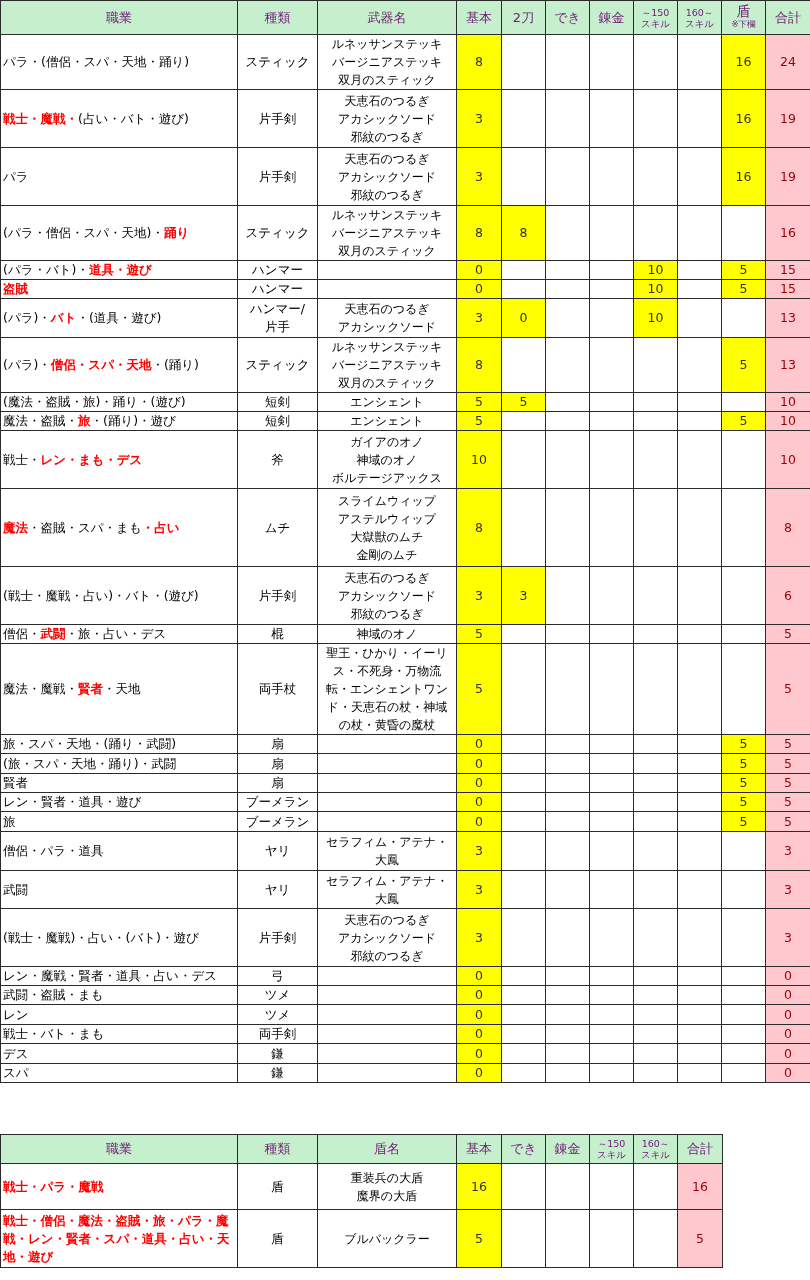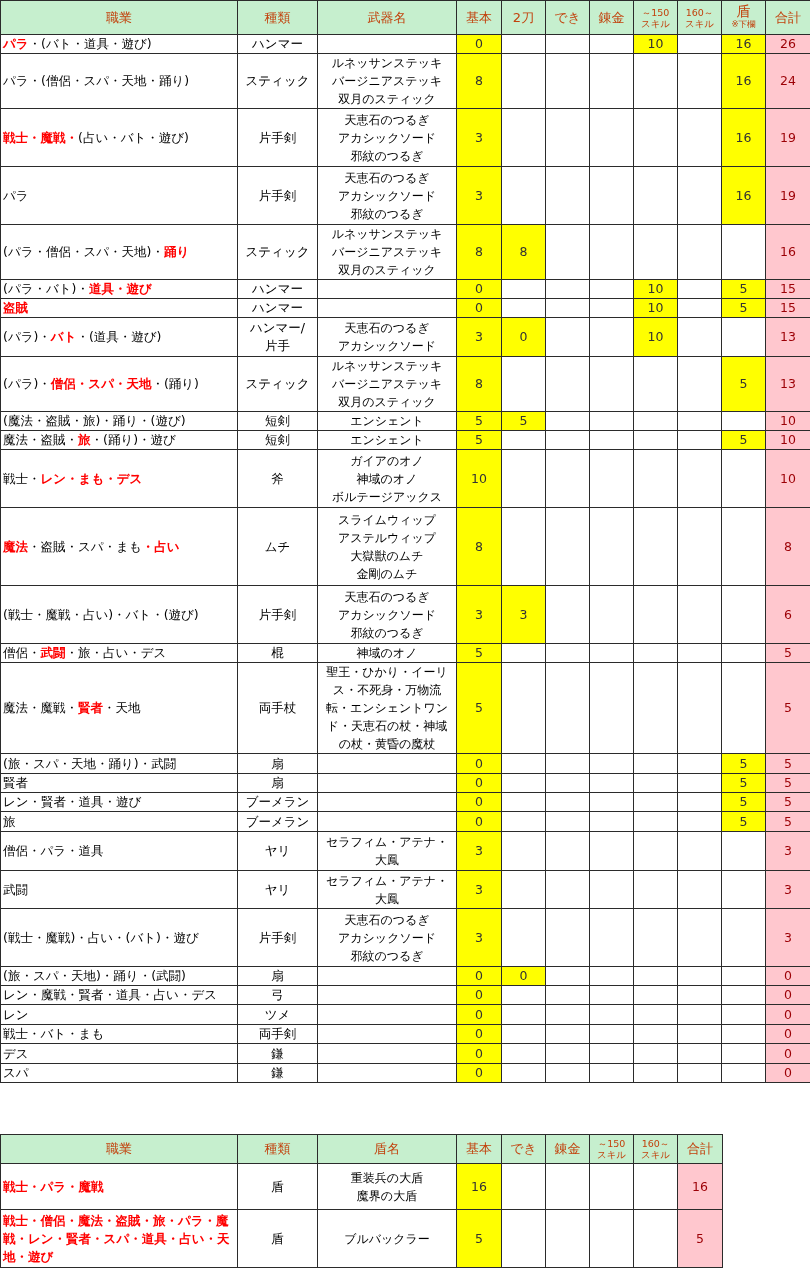--- a/index.html
+++ b/index.html
@@ -1,20 +1,20 @@
 <!DOCTYPE html>
 <html><head>
 <meta charset="utf-8">
 <style>
   html, body { margin:0; padding:0; background:#ffffff; }
   body { width:810px; height:1280px; position:relative; overflow:hidden;
          font-family:"DejaVu Sans", "Liberation Sans", sans-serif; font-size:12.5px; color:#000; }
   table { border-collapse:collapse; table-layout:fixed; position:absolute; left:0; }
   td, th { border:1px solid #2b2b2b; padding:0 2px; overflow:hidden; white-space:nowrap; line-height:18px; }
-  th { background:#c6efce; color:#c2410c; font-weight:normal; font-size:13px; text-align:center; }
+  th { background:#c6efce; color:#701a75; font-weight:normal; font-size:13px; text-align:center; }
   th.small { font-size:9.5px; line-height:11px; }
   th.shield { line-height:13px; }
   th.shield .big { font-size:14px; display:block; }
   th.shield .sub { font-size:8.5px; display:block; }
   td.job { text-align:left; white-space:normal; }
   td.kind { text-align:center; }
   td.names { text-align:center; white-space:pre-line; font-size:12px; line-height:18px; }
   td.num { text-align:center; color:#333; }
   td.y { background:#ffff00; }
   td.tot { background:#ffc7ce; color:#9c0006; text-align:center; }
@@ -51,33 +51,20 @@
       <th class="small"><span>～150</span><br><span>スキル</span></th>
       <th class="small"><span>160～</span><br><span>スキル</span></th>
       <th class="shield">
           <span class="big">盾</span>
           <span class="sub">※下欄</span>
         </th>
       <th>合計</th>
     </tr>
   </thead>
   <tbody id="weapon-body">
-      <tr style="height: 19px;">
-        <td class="job"><span class="r">パラ</span><span>・(バト・道具・遊び)</span></td>
-        <td class="kind" style="white-space: pre-line; line-height: 18px;">ハンマー</td>
-        <td class="names"></td>
-        <td class="num y">0</td>
-        <td class="num"></td>
-        <td class="num"></td>
-        <td class="num"></td>
-        <td class="num y">10</td>
-        <td class="num"></td>
-        <td class="num y">16</td>
-        <td class="tot">26</td>
-      </tr>
       <tr style="height: 53px;">
         <td class="job"><span>パラ・(僧侶・スパ・天地・踊り)</span></td>
         <td class="kind" style="white-space: pre-line; line-height: 18px;">スティック</td>
         <td class="names">ルネッサンステッキ
 バージニアステッキ
 双月のスティック</td>
         <td class="num y">8</td>
         <td class="num"></td>
         <td class="num"></td>
         <td class="num"></td>
@@ -282,20 +269,33 @@
 の杖・黄昏の魔杖</td>
         <td class="num y">5</td>
         <td class="num"></td>
         <td class="num"></td>
         <td class="num"></td>
         <td class="num"></td>
         <td class="num"></td>
         <td class="num"></td>
         <td class="tot">5</td>
       </tr>
+      <tr style="height: 19px;">
+        <td class="job"><span>旅・スパ・天地・(踊り・武闘)</span></td>
+        <td class="kind" style="white-space: pre-line; line-height: 18px;">扇</td>
+        <td class="names"></td>
+        <td class="num y">0</td>
+        <td class="num"></td>
+        <td class="num"></td>
+        <td class="num"></td>
+        <td class="num"></td>
+        <td class="num"></td>
+        <td class="num y">5</td>
+        <td class="tot">5</td>
+      </tr>
       <tr style="height: 20px;">
         <td class="job"><span>(旅・スパ・天地・踊り)・武闘</span></td>
         <td class="kind" style="white-space: pre-line; line-height: 18px;">扇</td>
         <td class="names"></td>
         <td class="num y">0</td>
         <td class="num"></td>
         <td class="num"></td>
         <td class="num"></td>
         <td class="num"></td>
         <td class="num"></td>
@@ -378,35 +378,35 @@
         <td class="num y">3</td>
         <td class="num"></td>
         <td class="num"></td>
         <td class="num"></td>
         <td class="num"></td>
         <td class="num"></td>
         <td class="num"></td>
         <td class="tot">3</td>
       </tr>
       <tr style="height: 19px;">
-        <td class="job"><span>(旅・スパ・天地)・踊り・(武闘)</span></td>
-        <td class="kind" style="white-space: pre-line; line-height: 18px;">扇</td>
-        <td class="names"></td>
-        <td class="num y">0</td>
-        <td class="num y">0</td>
-        <td class="num"></td>
-        <td class="num"></td>
-        <td class="num"></td>
-        <td class="num"></td>
-        <td class="num"></td>
-        <td class="tot">0</td>
-      </tr>
-      <tr style="height: 19px;">
         <td class="job"><span>レン・魔戦・賢者・道具・占い・デス</span></td>
         <td class="kind" style="white-space: pre-line; line-height: 18px;">弓</td>
+        <td class="names"></td>
+        <td class="num y">0</td>
+        <td class="num"></td>
+        <td class="num"></td>
+        <td class="num"></td>
+        <td class="num"></td>
+        <td class="num"></td>
+        <td class="num"></td>
+        <td class="tot">0</td>
+      </tr>
+      <tr style="height: 19px;">
+        <td class="job"><span>武闘・盗賊・まも</span></td>
+        <td class="kind" style="white-space: pre-line; line-height: 18px;">ツメ</td>
         <td class="names"></td>
         <td class="num y">0</td>
         <td class="num"></td>
         <td class="num"></td>
         <td class="num"></td>
         <td class="num"></td>
         <td class="num"></td>
         <td class="num"></td>
         <td class="tot">0</td>
       </tr>

